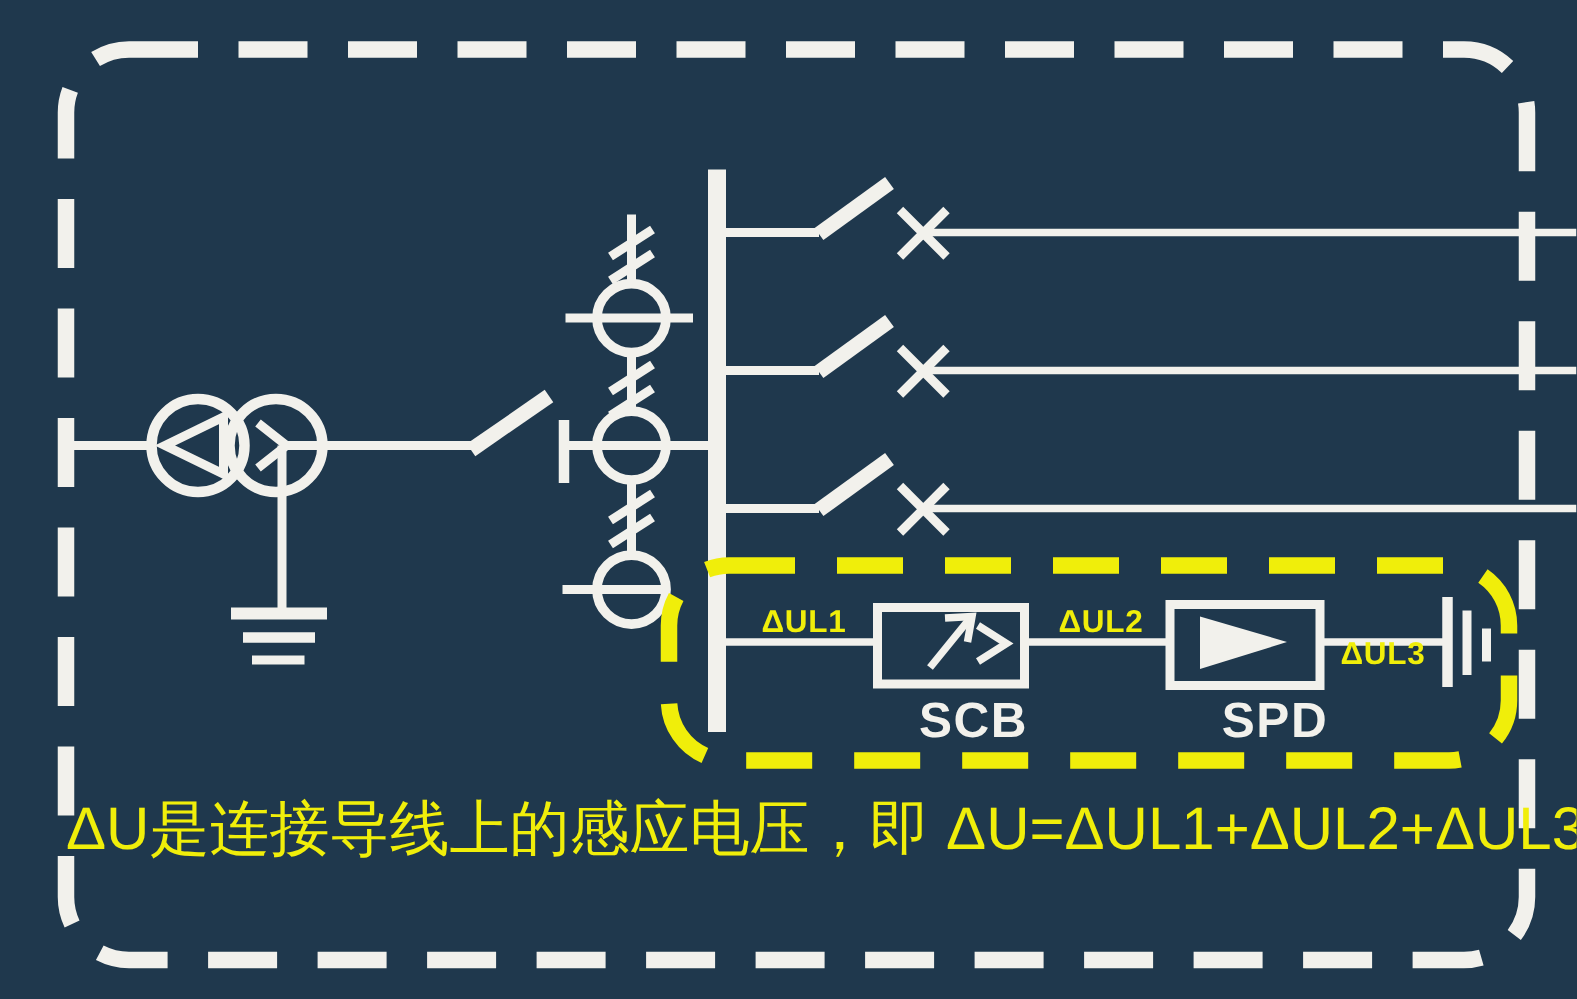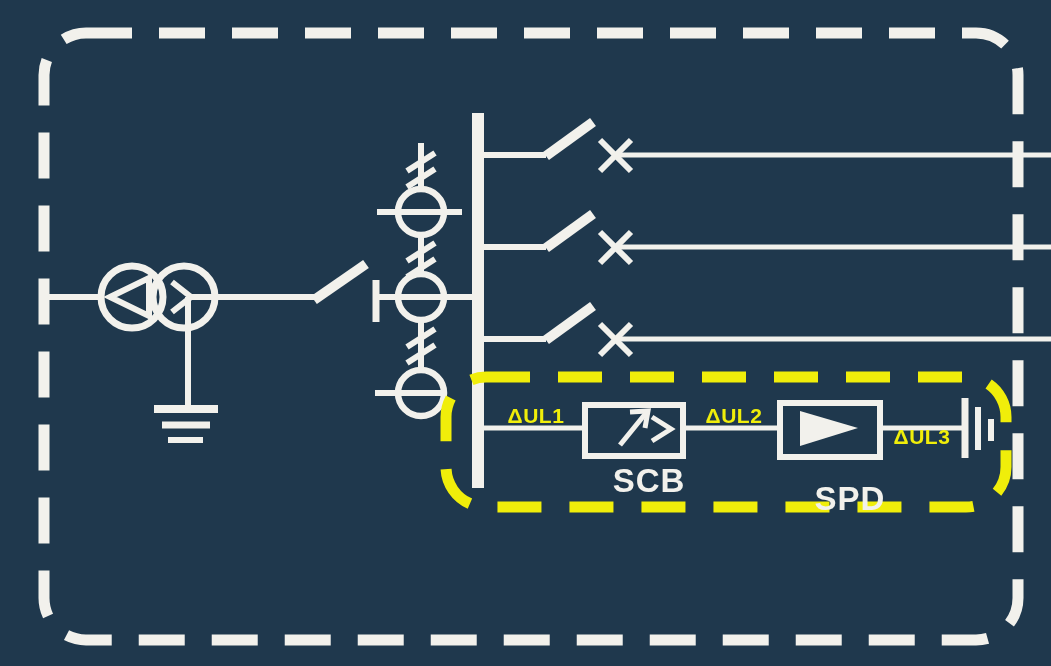--- a/index.html
+++ b/index.html
@@ -159,15 +159,16 @@
     </g>
 
     <rect x="446" y="377" width="560" height="130" rx="40" ry="40" fill="none" stroke="var(--yellow)" stroke-width="11" stroke-dasharray="44 28"></rect>
   </svg>
 
   <div class="lbl lbl-yellow" style="left:536px;top:415px;">ΔUL1</div>
   <div class="lbl lbl-yellow" style="left:734px;top:415px;text-align:center;">ΔUL2</div>
   <div class="lbl lbl-yellow" style="left:922px;top:415px;margin-top:21px;">ΔUL3</div>
 
   <div class="lbl lbl-white" style="left:633px;top:480px;">SCB</div>
-  <div class="lbl lbl-white" style="left:834px;top:498px;">SPD</div>
+  <div class="lbl lbl-white" style="left:834px;top:480px;">SPD</div>
 
+  <div class="caption">ΔU是连接导线上的感应电压，即 ΔU=ΔUL1+ΔUL2+ΔUL3</div>
 </div>
 
 </body></html>

